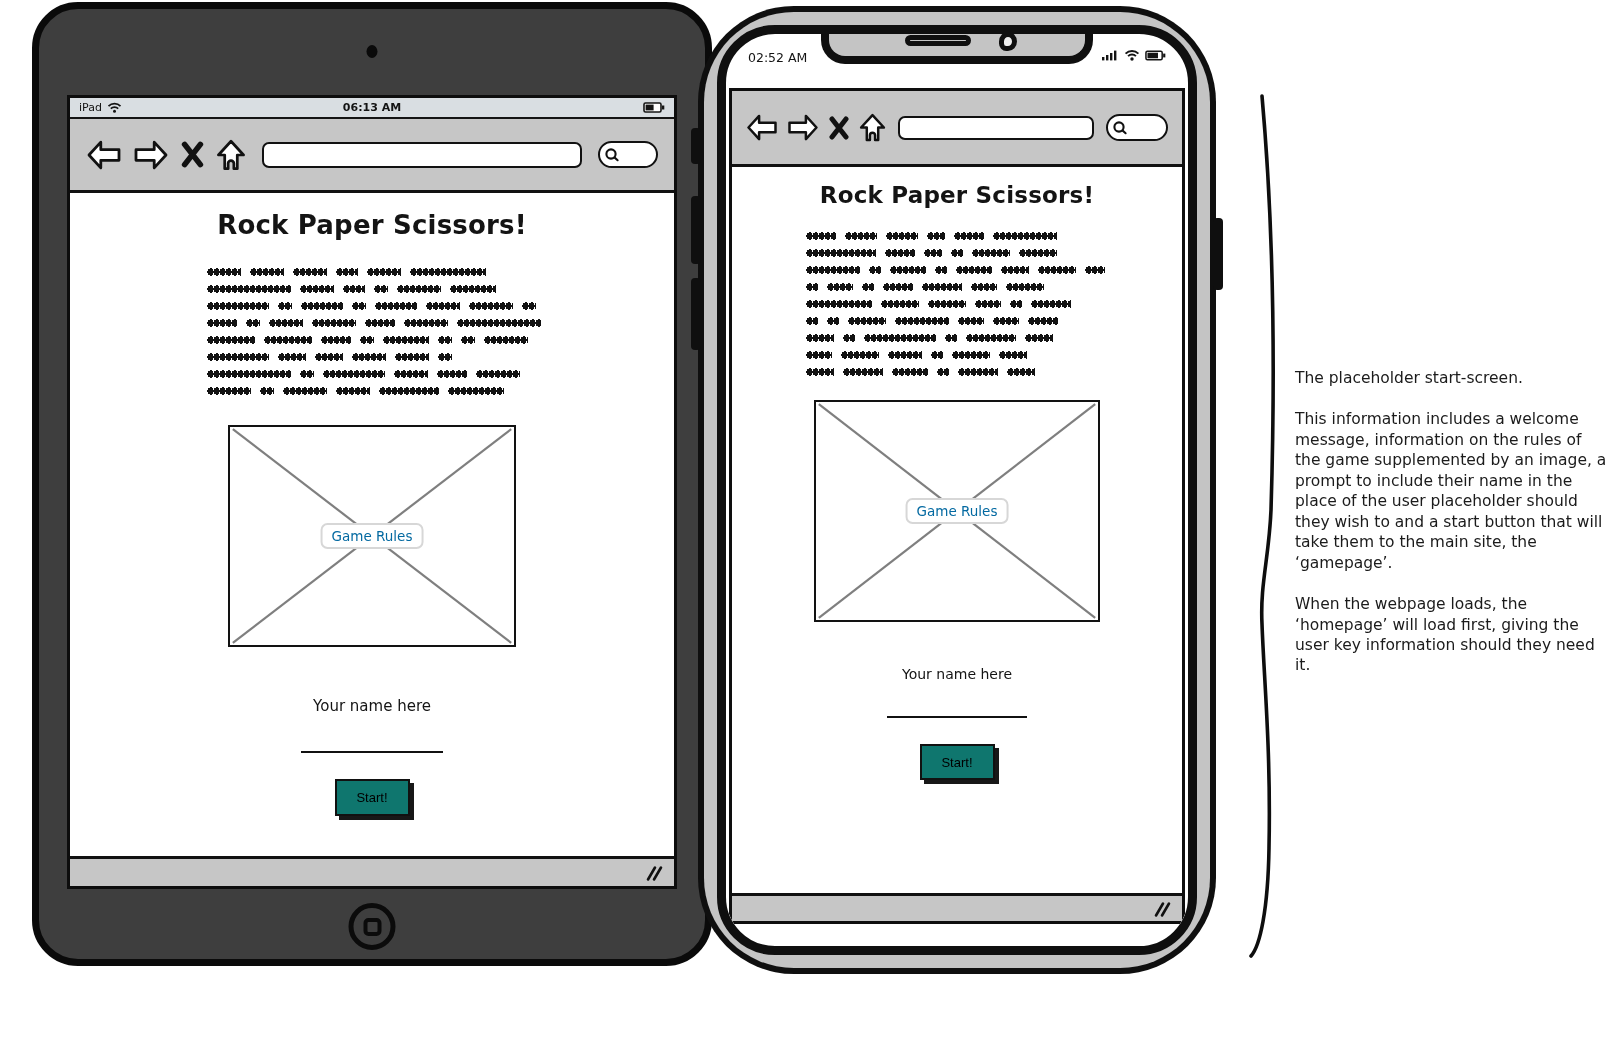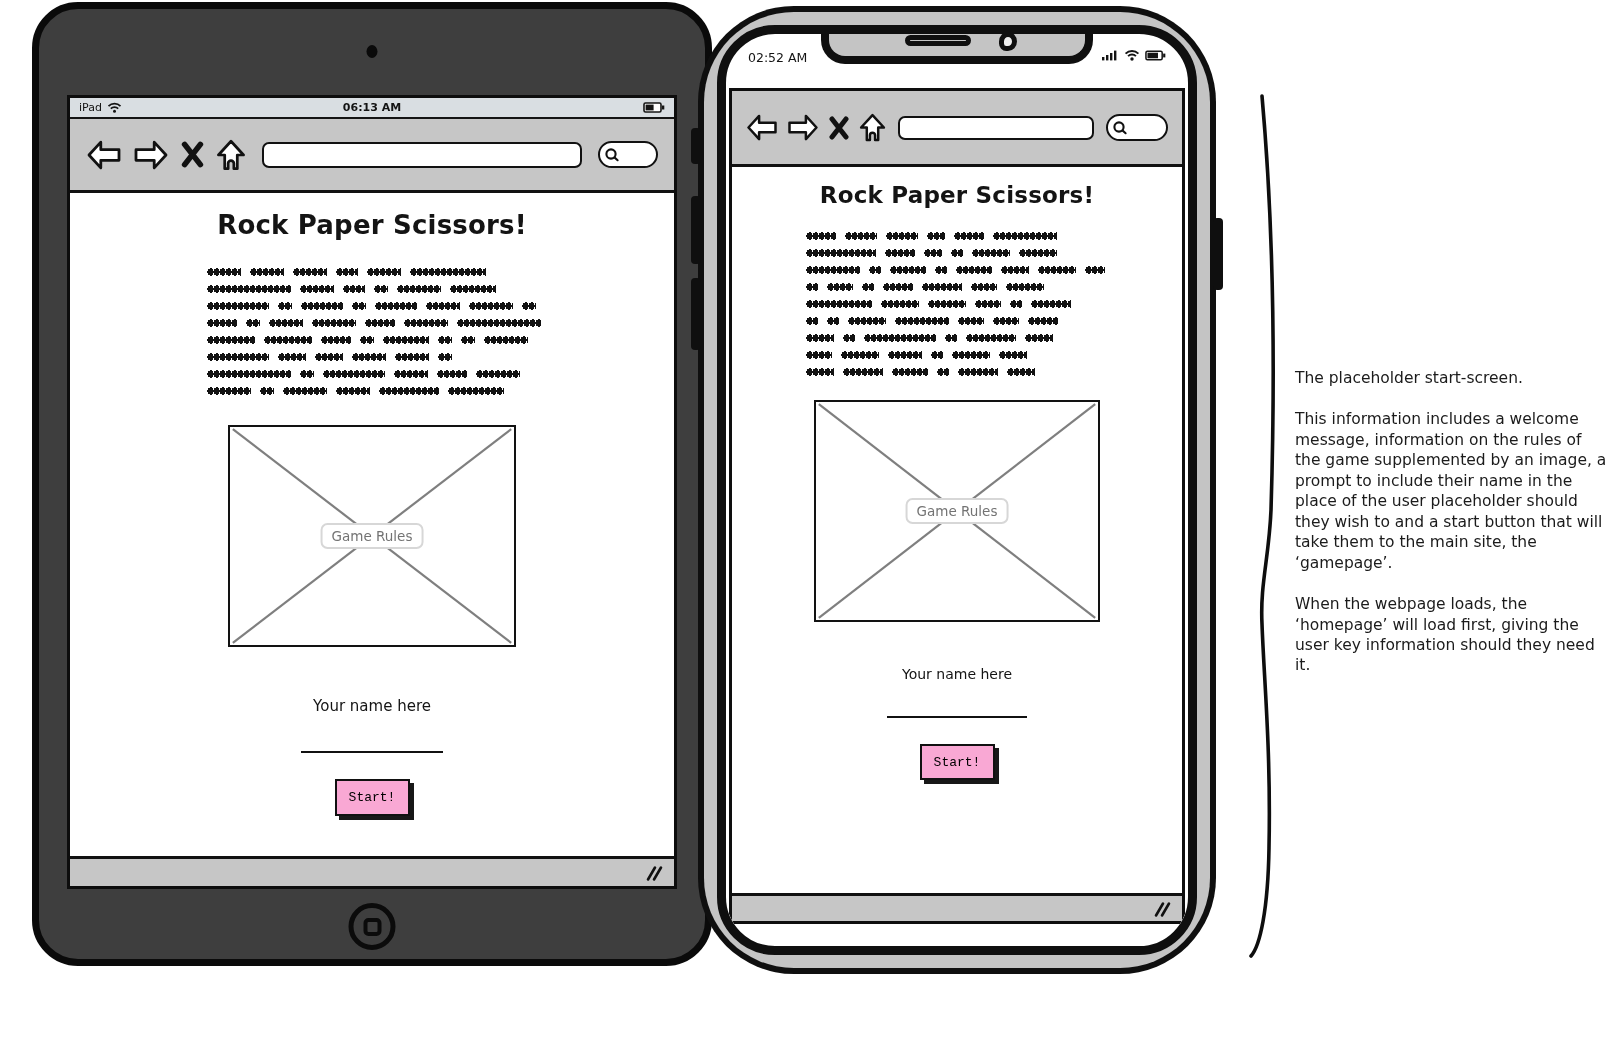--- a/index.html
+++ b/index.html
@@ -38,28 +38,28 @@
   .p-scribbles { width:302px; margin-top:24px; }
   .sq-line { display:flex; gap:9px; margin-bottom:9px; }
   .sq-word { height:8px; flex:0 0 auto;
      background-image: radial-gradient(circle 3.7px at 4px 4px, #121212 97%, transparent 100%);
      background-size:6px 8px; background-repeat:repeat-x; }
 
   .img-ph { width:288px; height:222px; border:2.5px solid #121212; margin:30px auto 0; position:relative; background:#fff; }
   .img-ph svg.cross { position:absolute; inset:0; width:100%; height:100%; }
   .img-label { position:absolute; top:50%; left:50%; transform:translate(-50%,-50%);
                background:#fff; border:2px solid #d7d7d7; border-radius:7px; padding:3px 9px;
-               font-size:13.5px; color:#737373; white-space:nowrap; }
+               font-size:13.5px; color:#0369a1; white-space:nowrap; }
 
   .name-prompt { margin-top:50px; font-size:15px; }
   .p-name-prompt { margin-top:44px; font-size:14px; }
   .name-line { width:142px; height:0; border-bottom:2.5px solid #111; margin:36px auto 0; cursor:text; }
-  .start-btn { display:block; margin:26px auto 0; width:75px; height:37px; background:#f9a8d4;
+  .start-btn { display:block; margin:26px auto 0; width:75px; height:37px; background:#0f766e;
                border:2.5px solid #111; box-shadow:4px 4px 0 0 #181818; font-size:13px;
-               font-family:Liberation Mono, monospace; cursor:pointer; }
+               font-family:Liberation Sans, sans-serif; cursor:pointer; }
 
   .window-bottom { background:#c6c6c6; border-top:3px solid #111; position:relative; }
   .t-bottom { height:30px; }
   .p-bottom { height:28px; }
   .resize-handle { position:absolute; right:10px; top:50%; transform:translateY(-50%); }
 
   .home-btn { position:absolute; left:50%; transform:translateX(-50%); top:894px; width:47px; height:47px;
               border:5px solid #0b0b0b; border-radius:50%; background:transparent; cursor:pointer; }
   .home-btn .inner-sq { position:absolute; left:50%; top:50%; transform:translate(-50%,-50%);
               width:18px; height:18px; border:4.5px solid #0b0b0b; border-radius:5px; }

